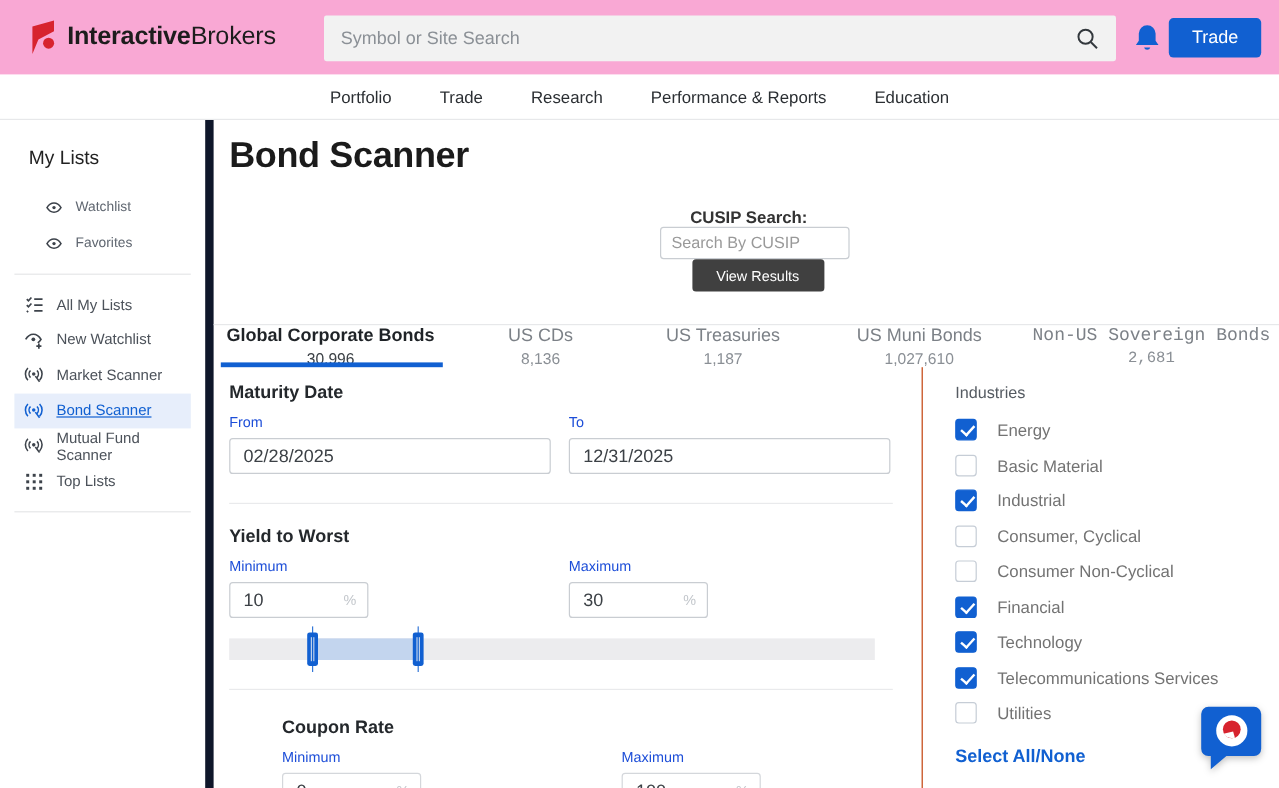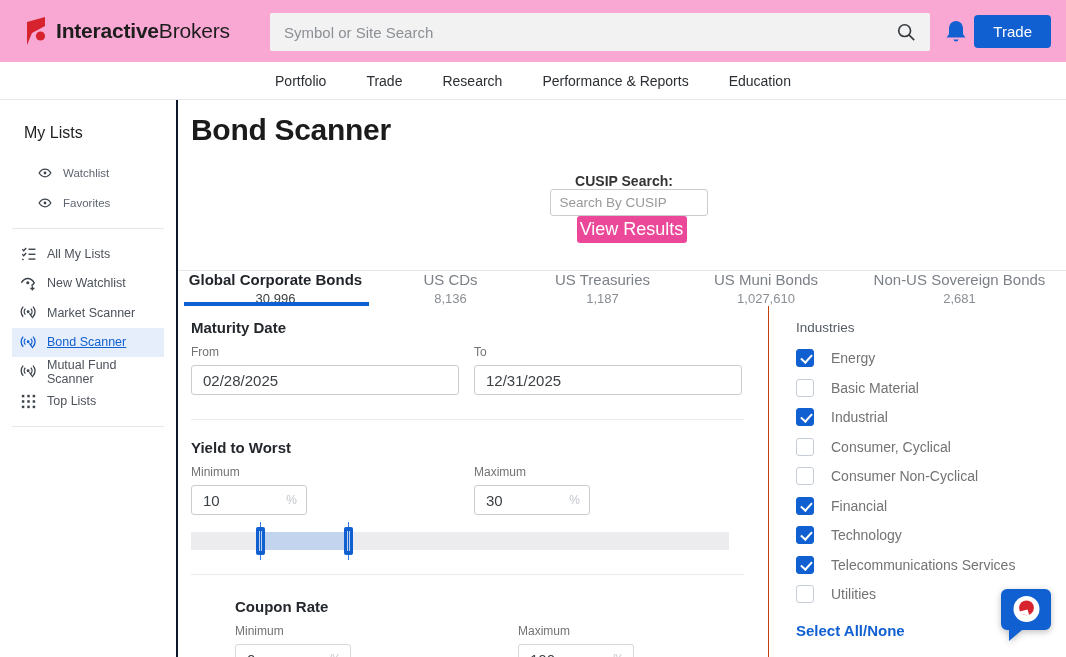--- a/index.html
+++ b/index.html
@@ -19,61 +19,61 @@
   .search-icon { width:20px; height:20px; margin-right:14px; flex:none; cursor:pointer; }
   .bell-btn { position:absolute; left:944px; top:19px; width:24px; height:26px; cursor:pointer; }
   .trade-btn { position:absolute; right:15px; top:15px; height:33px; padding:0 19px; background:var(--blue); color:#fff; font-size:15px; font-weight:500; border:none; border-radius:4px; cursor:pointer; font-family:inherit; }
 
   
   .navbar { height:38px; display:flex; justify-content:center; align-items:center; gap:40px; border-bottom:1px solid #e7e8ea; }
   .nav-item { font-size:14px; font-weight:500; color:#2b2f33; cursor:pointer; }
 
   
   .body { display:flex; height:557px; }
-  .sidebar { width:178px; flex:none; border-right:2px solid #0f172a; padding-top:24px; }
+  .sidebar { width:178px; flex:none; border-right:7px solid #0f172a; padding-top:24px; }
   .side-title { font-size:16px; font-weight:500; color:#222; margin:0 0 16px 24px; }
   .watch-list { padding:0 12px; }
   .watch-item { display:flex; align-items:center; gap:11px; height:30px; padding-left:26px; color:#5f6670; font-size:11.5px; cursor:pointer; }
   .watch-item .icn { width:14px; height:14px; color:#3d434b; flex:none; }
   .side-divider { border-top:1px solid #e5e6e8; margin:10px 12px; }
   .side-items { padding:0 12px; }
   .side-item { display:flex; align-items:center; gap:10px; height:29.5px; padding-left:8px; color:#4c525a; font-size:12.5px; cursor:pointer; }
   .side-item .icn { width:17px; height:17px; color:#3d434b; flex:none; }
   .side-item.active { background:#e7eefb; color:var(--blue); font-weight:500; }
   .side-item.active .lbl { text-decoration:underline; }
   .side-item.active .icn { color:var(--blue); }
 
   .content { flex:1; display:flex; flex-direction:column; }
   .page-title { font-size:30px; font-weight:700; color:#1b1b1b; margin:13px 0 0 13px; letter-spacing:-0.3px; }
   .cusip-row { display:flex; align-items:center; margin:26px 0 0 13px;flex-direction:column; }
   .cusip-label { font-size:14px; font-weight:700; color:#333; margin-right:9px; }
   .cusip-input { width:158px; height:27px; border:1px solid #c9cdd2; border-radius:3px; font-size:13.5px; padding:0 9px; color:#444; outline:none; font-family:inherit; }
   .cusip-input::placeholder { color:#999; }
-  .view-results { width:110px; height:27px; margin-left:6px; background:#ec4899; color:#fff; border:none; border-radius:3px; font-size:18px; cursor:pointer; font-family:inherit; }
+  .view-results { width:110px; height:27px; margin-left:6px; background:#404040; color:#fff; border:none; border-radius:3px; font-size:12px; cursor:pointer; font-family:inherit; }
 
   
   .tabs { display:flex; margin-top:27px; border-top:1px solid #e7e8ea; height:57px; }
   .tab { position:relative; display:flex; flex-direction:column; justify-content:center; align-items:center; gap:3px; cursor:pointer; }
   .tab .t-label { font-size:15px; color:#7c8187; }
   .tab .t-count { font-size:13px; color:#8a8f95; }
   .tab.active .t-label { color:#1f2327; font-weight:700; }
   .tab.active .t-count { color:#3c4146; }
   .tab.active::after { content:""; position:absolute; left:6px; right:4px; bottom:0; height:4px; background:var(--blue); }
 
   
   .filters { flex:1; display:flex; }
   .main-filters { width:590px; flex:none; padding:0 24px 0 13px; }
   .f-section { border-bottom:1px solid #e9eaec; padding-bottom:24px; }
   .f-section:last-child { border-bottom:none; }
   .f-head { font-size:15px; font-weight:700; color:#24282c; }
   .sec-maturity { padding-top:13px; }
   .sec-yield { padding-top:19px; }
   .sec-coupon { padding-top:23px; border-bottom:none;margin-left:44px; }
   .f-grid { display:grid; grid-template-columns:268px 270px; column-gap:15px; margin-top:9px; }
-  .f-label { font-size:12px; color:#737373; margin-bottom:6px; }
+  .f-label { font-size:12px; color:#1d4ed8; margin-bottom:6px; }
   .f-input { width:268px; height:30px; border:1px solid #c9cdd2; border-radius:3px; font-size:15px; color:#3c4146; padding:0 11px; outline:none; font-family:inherit; }
   .pct-wrap { position:relative; width:116px; }
   .pct-wrap .f-input { width:116px; }
   .pct-sign { position:absolute; right:10px; top:8px; font-size:12px; color:#c2c6cb; pointer-events:none; }
   .sec-coupon .f-input { border-color:#d4d7db; }
 
   
   .slider { position:relative; width:538px; height:18px; background:#ececee; margin-top:17px; }
   .slider .range { position:absolute; top:0; bottom:0; background:#c3d5ee; }
   .handle { position:absolute; top:-5px; width:9px; height:28px; margin-left:-5px; background:var(--blue); border-radius:2px; cursor:ew-resize; }
@@ -242,21 +242,21 @@
             <span class="t-count">8,136</span>
           </div>
           <div class="tab" style="width: 149px;">
             <span class="t-label">US Treasuries</span>
             <span class="t-count">1,187</span>
           </div>
           <div class="tab" style="width: 178px;">
             <span class="t-label">US Muni Bonds</span>
             <span class="t-count">1,027,610</span>
           </div>
-          <div class="tab" style="width: 209px;">
+          <div class="tab" style="width: 209px; font-family: Liberation Mono, monospace;">
             <span class="t-label">Non-US Sovereign Bonds</span>
             <span class="t-count">2,681</span>
           </div>
         </div>
 
       <div class="filters">
         <div class="main-filters">
 
           <div class="f-section sec-maturity">
             <div class="f-head">Maturity Date</div>

